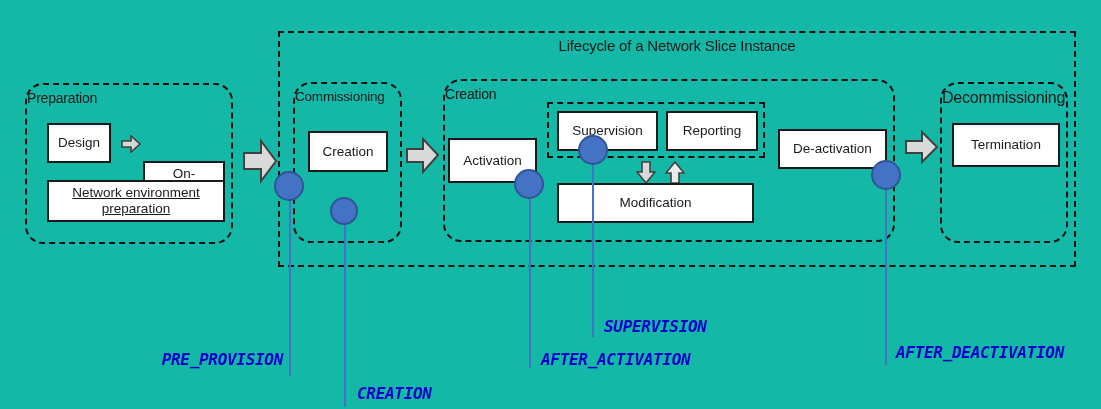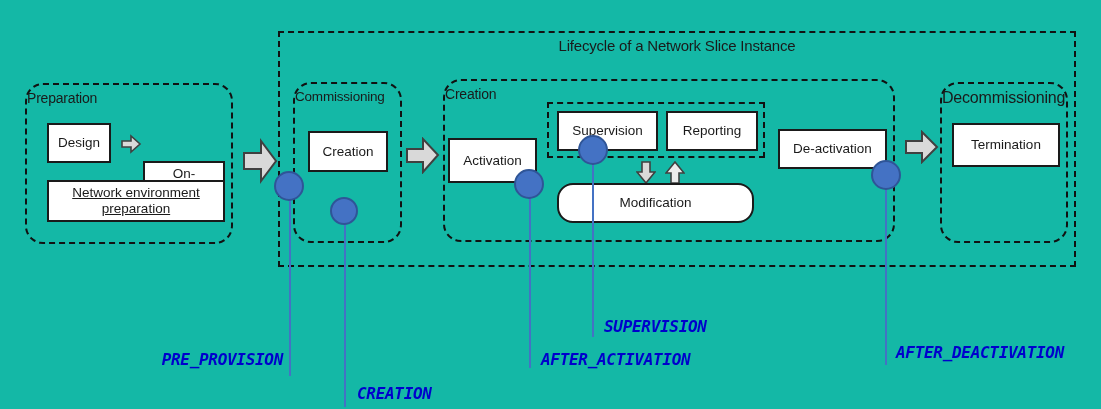--- a/index.html
+++ b/index.html
@@ -108,21 +108,21 @@
   </div>
   <div class="box" style="left:666px; top:111px; width:92px; height:40px;">
     <span>Reporting</span>
   </div>
   <svg class="arrow" style="left:636px; top:161px;" width="20" height="23" viewBox="0 0 20 23">
     <polygon class="fill-gray" stroke-width="1.6" points="6,1 14,1 14,11 19,11 10,22 1,11 6,11"></polygon>
   </svg>
   <svg class="arrow" style="left:665px; top:161px;" width="20" height="23" viewBox="0 0 20 23">
     <polygon class="fill-light" stroke-width="1.6" points="10,1 19,12 14,12 14,22 6,22 6,12 1,12"></polygon>
   </svg>
-  <div class="box" style="left:557px; top:183px; width:197px; height:40px;border-radius:16px;">
+  <div class="box" style="left:557px; top:183px; width:197px; height:40px;">
     <span>Modification</span>
   </div>
   <div class="box" style="left:778px; top:129px; width:109px; height:40px;">
     <span>De-activation</span>
   </div>
 
   <svg class="arrow" style="left:905px; top:130px;" width="34" height="34" viewBox="0 0 34 34">
     <polygon class="fill-gray" stroke-width="2" points="1,11 17,11 17,2 32,17 17,32 17,23 1,23"></polygon>
   </svg>
 

